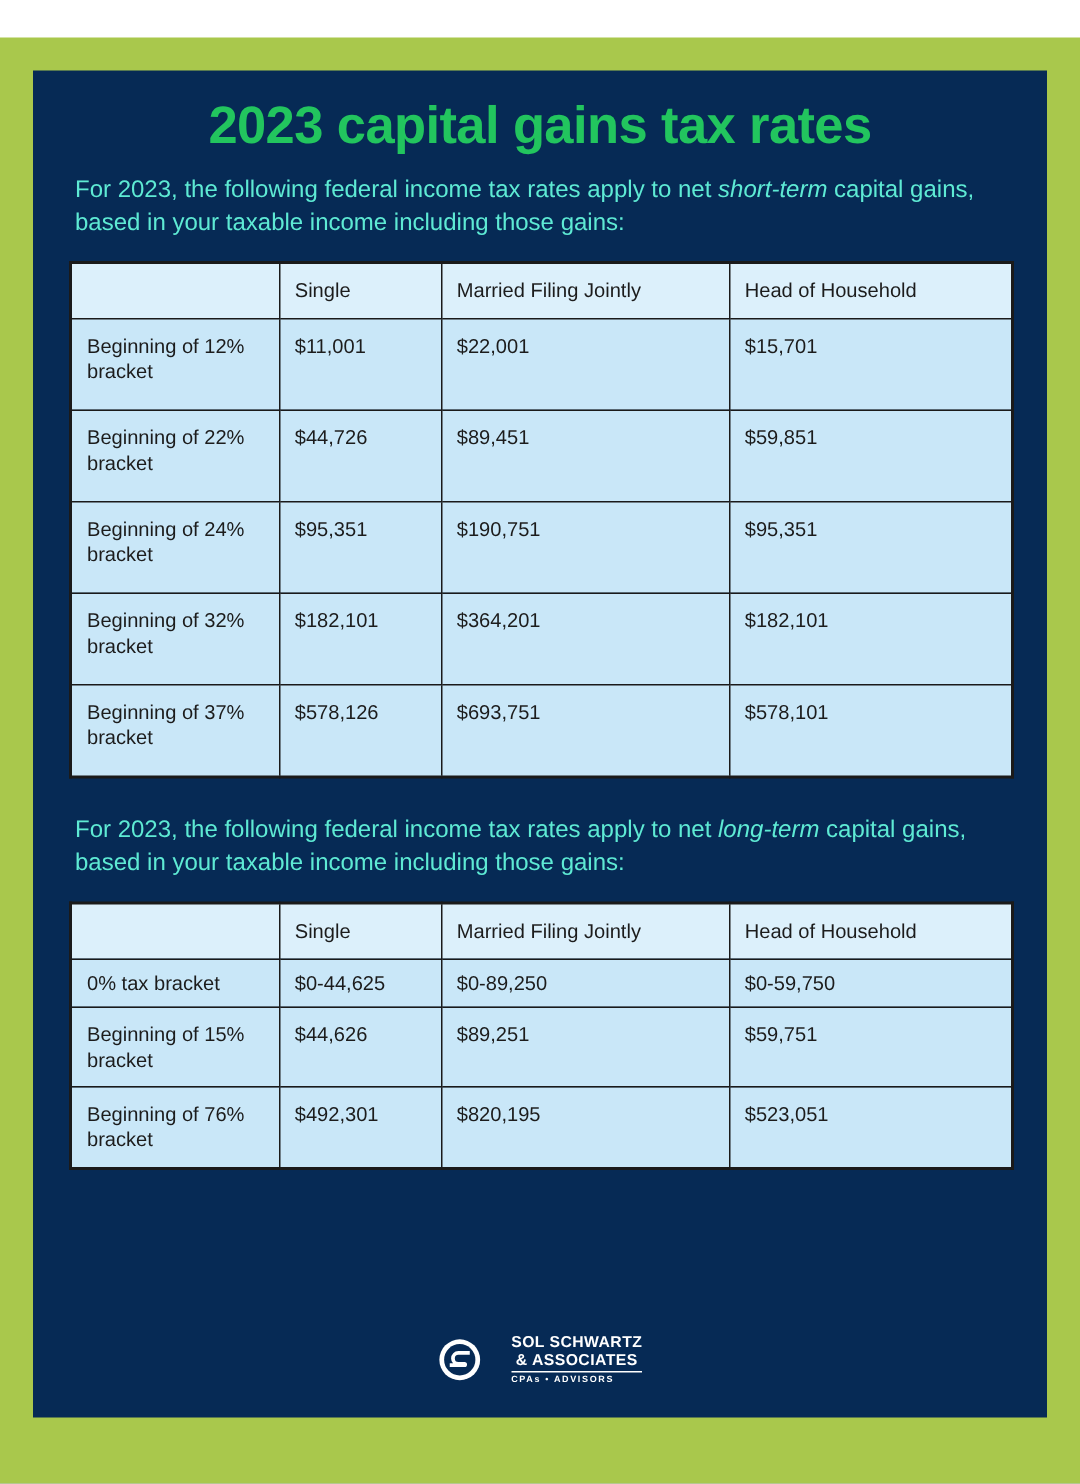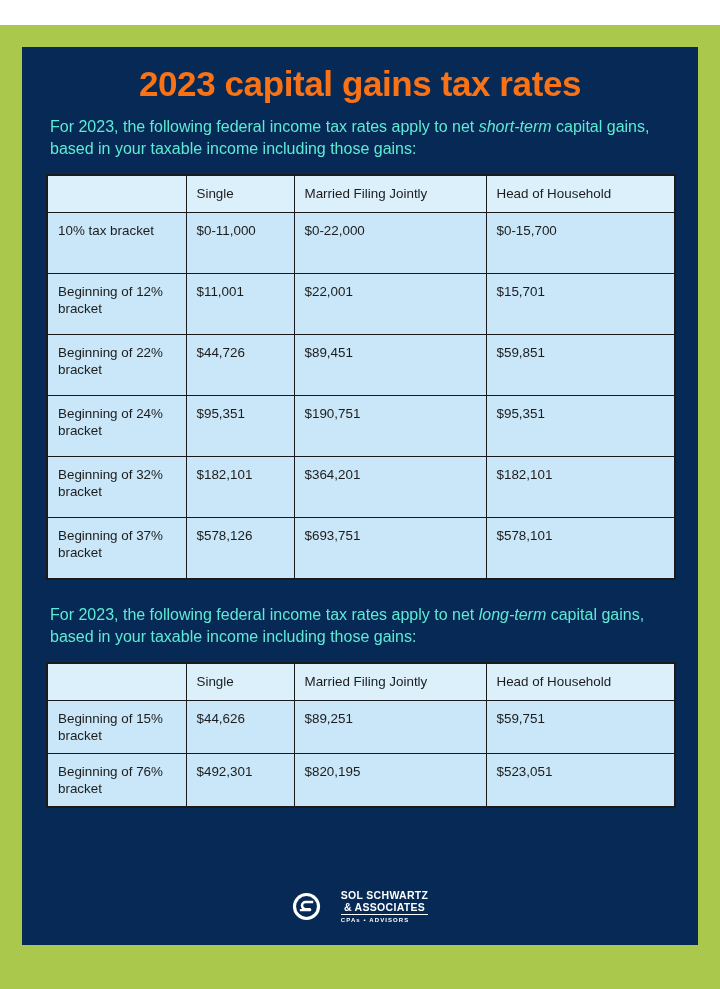--- a/index.html
+++ b/index.html
@@ -42,21 +42,21 @@
     height: 898px;
     background: #062a55;
     box-sizing: border-box;
     padding: 0 24px;
   }
 
   .title {
     margin: 0;
     padding-top: 18px;
     text-align: center;
-    color: #f97316;
+    color: #22c55e;
     font-size: 35px;
     font-weight: bold;
     letter-spacing: -0.4px;
     line-height: 1.1;
   }
 
   .intro {
     margin: 12px auto 0 auto;
     text-align: left;
     color: #5eead4;
@@ -182,26 +182,20 @@
       <thead>
         <tr>
           <th></th>
           <th>Single</th>
           <th>Married Filing Jointly</th>
           <th>Head of Household</th>
         </tr>
       </thead>
       <tbody>
         <tr>
-          <td>10% tax bracket</td>
-          <td>$0-11,000</td>
-          <td>$0-22,000</td>
-          <td>$0-15,700</td>
-        </tr>
-        <tr>
           <td>Beginning of 12% bracket</td>
           <td>$11,001</td>
           <td>$22,001</td>
           <td>$15,701</td>
         </tr>
         <tr>
           <td>Beginning of 22% bracket</td>
           <td>$44,726</td>
           <td>$89,451</td>
           <td>$59,851</td>
@@ -238,20 +232,26 @@
       </colgroup>
       <thead>
         <tr>
           <th></th>
           <th>Single</th>
           <th>Married Filing Jointly</th>
           <th>Head of Household</th>
         </tr>
       </thead>
       <tbody>
+        <tr class="single-line">
+          <td>0% tax bracket</td>
+          <td>$0-44,625</td>
+          <td>$0-89,250</td>
+          <td>$0-59,750</td>
+        </tr>
         <tr>
           <td>Beginning of 15% bracket</td>
           <td>$44,626</td>
           <td>$89,251</td>
           <td>$59,751</td>
         </tr>
         <tr>
           <td>Beginning of 76% bracket</td>
           <td>$492,301</td>
           <td>$820,195</td>

